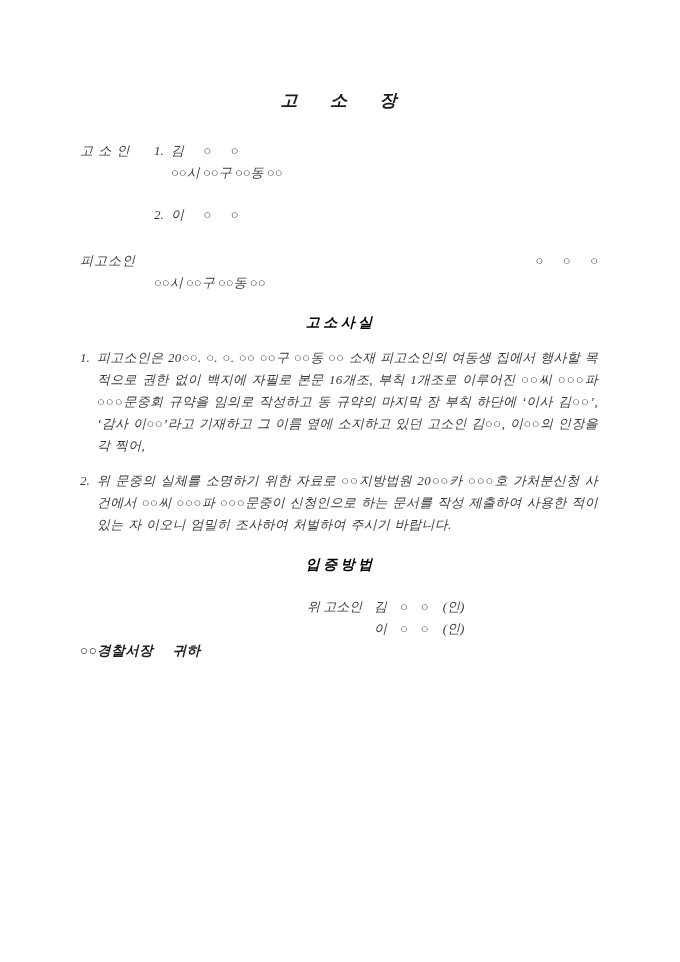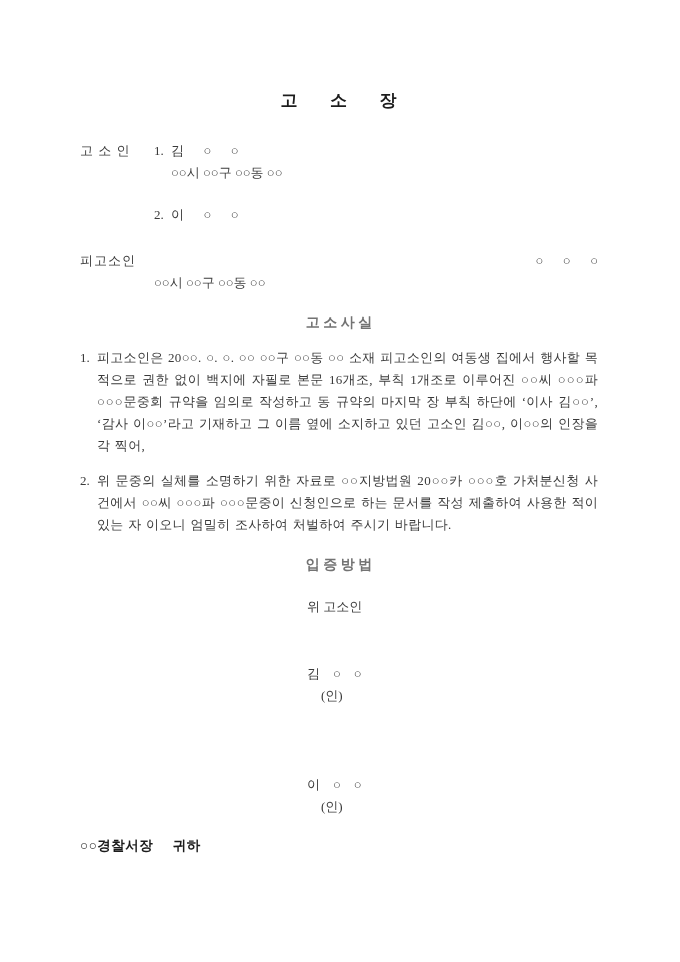--- a/index.html
+++ b/index.html
@@ -6,20 +6,21 @@
   html, body { background: #ffffff; }
   .page {
     position: relative;
     width: 676px;
     height: 962px;
     margin: 0 auto;
     background: #ffffff;
     font-family: "Liberation Serif", "DejaVu Serif", serif;
     color: #3a3a3a;
     overflow: hidden;
+    font-style: italic;
   }
   .content {
     padding: 90px 80px 0 78px;
     font-size: 13px;
     line-height: 22px;
   }
 
   .doc-title {
     text-align: center;
     font-size: 17px;
@@ -36,46 +37,45 @@
   .party-name { white-space: pre; }
   .addr-complainant { margin-left: 91px; white-space: pre; }
   .addr-accused { margin-left: 74px; white-space: pre; }
   .gap-complainant2 { margin-top: 20px; }
   .gap-accused { margin-top: 24px; justify-content: space-between; }
 
   .section-heading {
     text-align: center;
     font-weight: bold;
     font-size: 14px;
-    color: #737373;
+    color: #000000;
     white-space: pre;
     margin-top: 18px;
   }
 
   .fact-item { display: flex; margin-top: 13px; }
   .fact-num { width: 17px; flex: 0 0 17px; }
   .fact-text {
     flex: 1;
     text-align: justify;
     word-spacing: 1px;
     letter-spacing: 0.3px;
   }
 
   .evidence-body { margin-top: 21px; margin-left: 17px; white-space: pre; }
 
   .date-line { margin-top: 18px; margin-left: 242px; white-space: pre; }
 
   .signature-block { margin-top: 20px; margin-left: 227px; }
-  .signature-row { display: flex; flex-direction: column; }
+  .signature-row { display: flex; }
   .signature-label { width: 67px; flex: 0 0 67px; white-space: pre; }
   .signature-name { white-space: pre; }
   .signature-seal { margin-left: 14px; white-space: pre; }
 
   .recipient-line {
-    margin-top: 17px;
     font-weight: bold;
     font-size: 13.5px;
     color: #1c1c1c;
     white-space: pre;
     letter-spacing: 0.5px;
   }
 </style>
 </head>
 <body>
 

